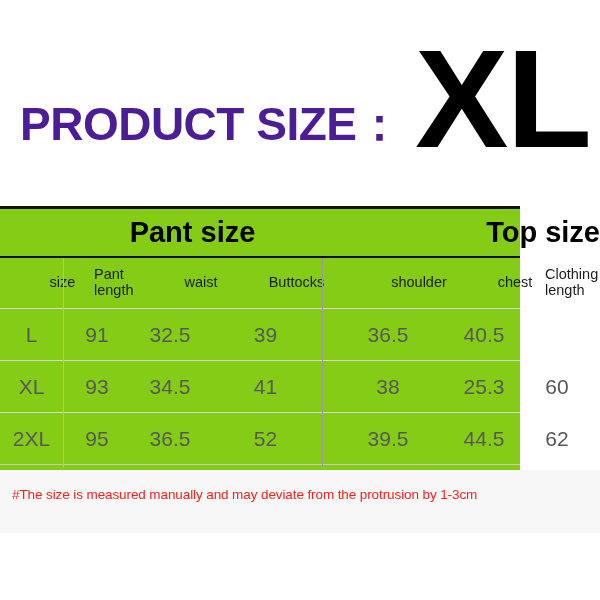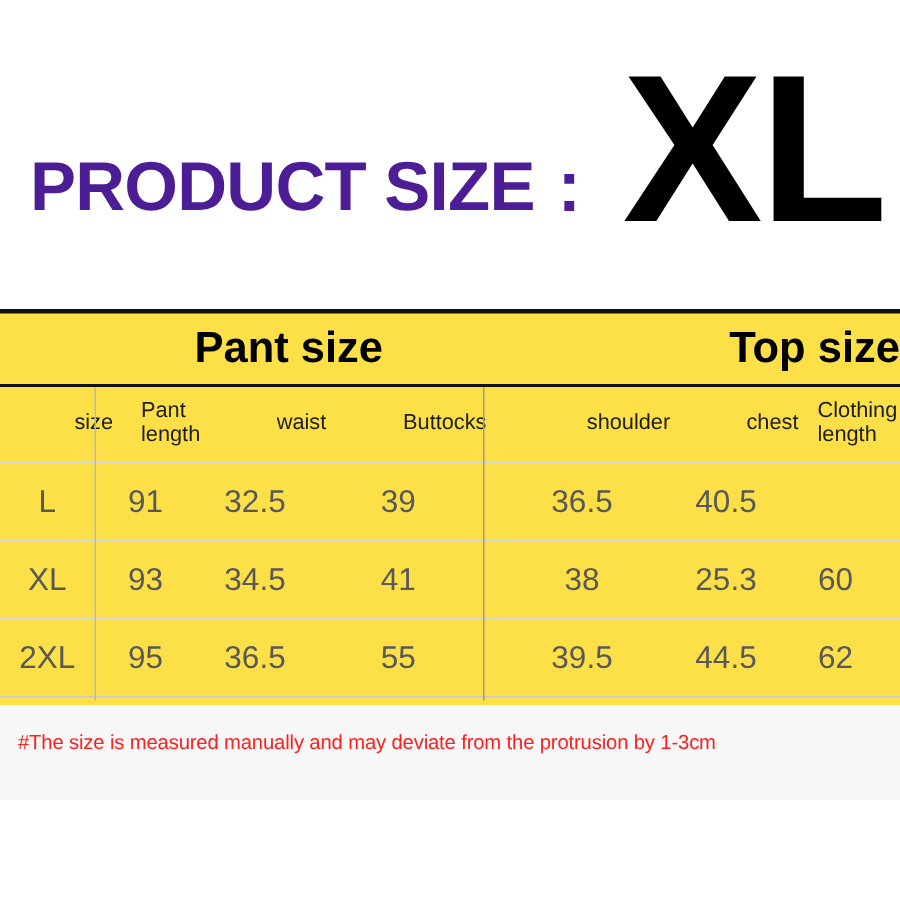--- a/index.html
+++ b/index.html
@@ -59,23 +59,23 @@
     line-height: 1;
     letter-spacing: -2px;
     white-space: nowrap;
   }
 
   
   .table-block {
     position: absolute;
     left: 0;
     top: 206px;
-    width: 600px;
+    width: 520px;
     height: 324px;
-    background: #fde047;
+    background: #84cc16;
     border-top: 3px solid #111111;
     box-sizing: border-box;
   }
 
   
   .section-row {
     position: relative;
     height: 49px;
     border-bottom: 2px solid #111111;
     box-sizing: border-box;
@@ -218,21 +218,21 @@
       <div class="cell c3">41</div>
       <div class="cell c4">38</div>
       <div class="cell c5">25.3</div>
       <div class="cell c6">60</div>
     </div>
 
     <div class="data-row last">
       <div class="cell c0">2XL</div>
       <div class="cell c1">95</div>
       <div class="cell c2">36.5</div>
-      <div class="cell c3">55</div>
+      <div class="cell c3">52</div>
       <div class="cell c4">39.5</div>
       <div class="cell c5">44.5</div>
       <div class="cell c6">62</div>
     </div>
 
     <div class="vrule v1"></div>
     <div class="vrule v2"></div>
 
     <div class="footnote">
       <div class="footnote-text">#The size is measured manually and may deviate from the protrusion by 1-3cm</div>

